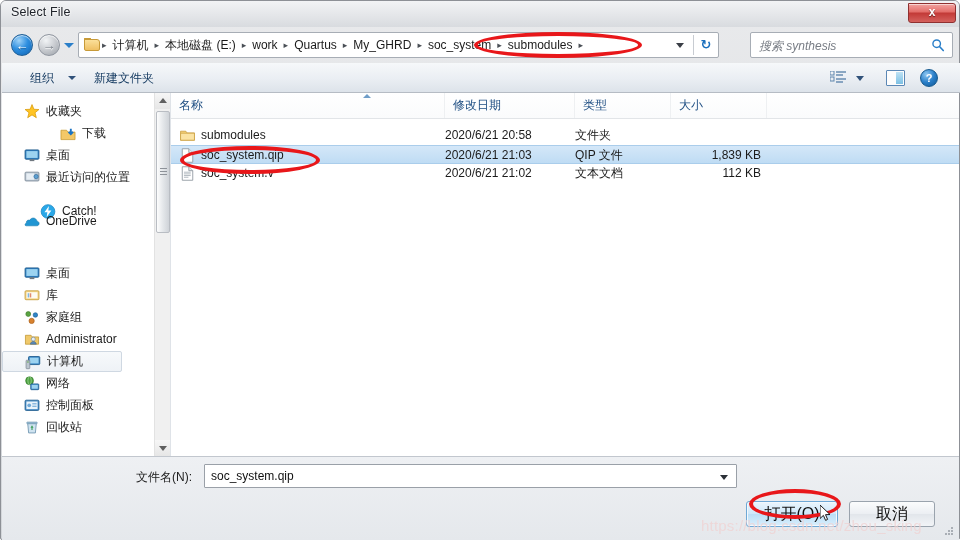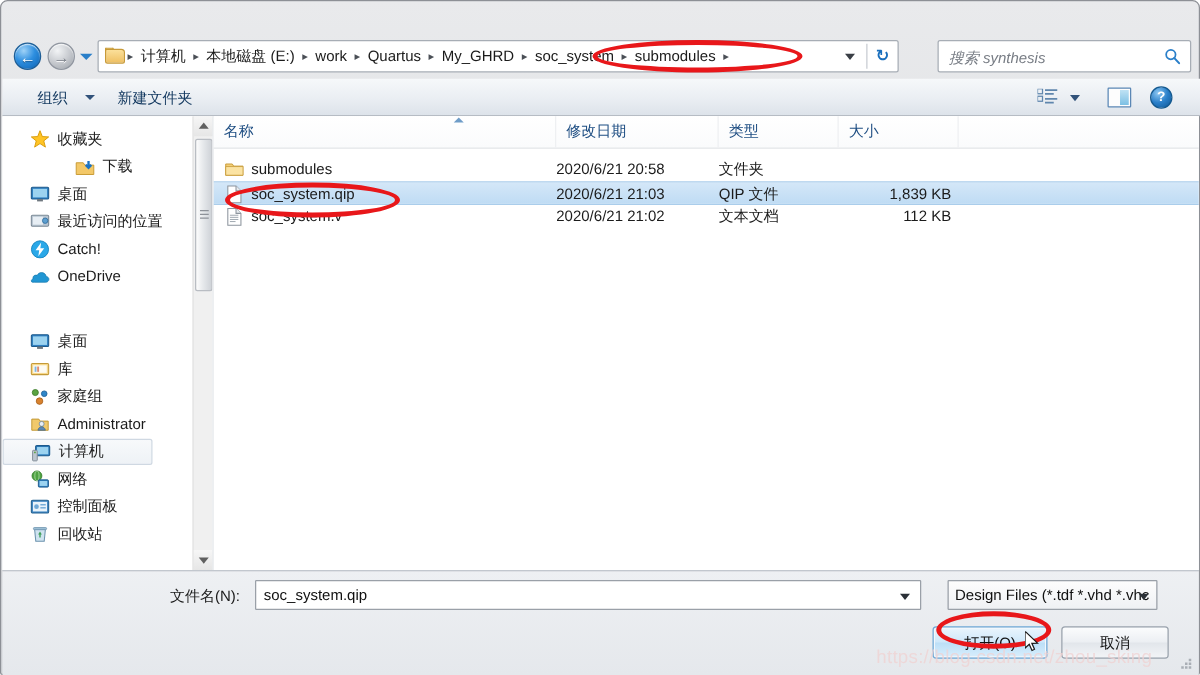--- a/index.html
+++ b/index.html
@@ -379,21 +379,21 @@
   .filter-input .caret {
     position: absolute; right: 6px; top: 10px;
     width: 0; height: 0;
     border-left: 4.5px solid transparent;
     border-right: 4.5px solid transparent;
     border-top: 5px solid #2b3037;
   }
 
   .btn {
     position: absolute; top: 44px; height: 26px;
-    font-size: 12px; color: #101010;
+    font-size: 16px; color: #101010;
     border-radius: 3px; cursor: pointer;
     text-align: center; line-height: 24px;
   }
   .btn-open {
     left: 744px; width: 92px;
     background: linear-gradient(180deg,#eaf5fd 0%, #cfe8fa 48%, #bcdff7 52%, #d8eefc 100%);
     border: 1px solid #6ea8d6;
     box-shadow: 0 0 0 1px #f3f8fc inset;
   }
   .btn-cancel {
@@ -432,20 +432,26 @@
   .grip {
     position: absolute; right: 4px; bottom: 3px;
     width: 12px; height: 12px; pointer-events: none;
   }
 </style>
 </head>
 <body>
 
 <div class="window">
 
+  <div class="titlebar">
+    <div class="title-text">Select File</div>
+    <div class="close-btn">
+      <span>x</span>
+    </div>
+  </div>
 
   <div class="navbar">
 
     <div class="nav-btn nav-back">
       <div class="arrow-glyph">←</div>
     </div>
     <div class="nav-btn nav-fwd">
       <div class="arrow-glyph">→</div>
     </div>
     <div class="recent-caret"></div>
@@ -539,21 +545,21 @@
 
       <div class="side-item" style="top:74px;">
         <svg class="s-ico" viewBox="0 0 16 16">
           <rect x="0.6" y="2.3" width="14.8" height="9.4" rx="1" fill="#b9c6d2" stroke="#7c8a97" stroke-width="0.9"></rect>
           <rect x="2" y="3.6" width="8.5" height="6.8" fill="#e7eef4"></rect>
           <circle cx="12.4" cy="7" r="2.3" fill="#5d9fd0" stroke="#2f6b9c" stroke-width="0.7"></circle>
         </svg>
         <span class="lbl">最近访问的位置</span>
       </div>
 
-      <div class="side-item" style="top:96px;">
+      <div class="side-item" style="top:108px;margin-left:16px;">
         <svg class="s-ico" viewBox="0 0 16 16">
           <circle cx="8" cy="8" r="7.3" fill="#2aa8e8" stroke="#1885c1" stroke-width="0.8"></circle>
           <polygon points="9,2.2 4.2,8.8 7.3,8.8 6.6,13.8 11.6,7 8.3,7" fill="#ffffff"></polygon>
         </svg>
         <span class="lbl">Catch!</span>
       </div>
 
       <div class="side-item" style="top:118px;">
         <svg class="s-ico" viewBox="0 0 16 16">
           <path d="M3.4 12.6h9.4c1.7 0 2.8-1.2 2.8-2.5 0-1.3-1-2.3-2.3-2.4C13 5.7 11.3 4.3 9.3 4.3c-1.7 0-3.1 1-3.7 2.4-0.3-0.1-0.6-0.2-1-0.2C3.1 6.5 2 7.5 2 8.9c0 0.3 0 0.5 0.1 0.7C1.1 10 0.6 10.7 0.6 11.5c0 0.7 0.5 1.1 1.2 1.1z" fill="#2196d3" stroke="#1478ad" stroke-width="0.6"></path>
@@ -713,24 +719,20 @@
   </div>
 
   <div class="bottom">
     <div class="fn-label">文件名(N):</div>
 
     <div class="fn-input">
       <div class="val">soc_system.qip</div>
       <div class="caret"></div>
     </div>
 
-    <div class="filter-input">
-      <div class="val">Design Files (*.tdf *.vhd *.vhc</div>
-      <div class="caret"></div>
-    </div>
 
     <div class="btn btn-open">打开(O)</div>
     <div class="btn btn-cancel">取消</div>
 
     <svg class="grip" viewBox="0 0 12 12">
       <g fill="#a9aeb5">
         <rect x="8" y="8" width="2" height="2"></rect>
           <rect x="5" y="8" width="2" height="2"></rect>
         <rect x="8" y="5" width="2" height="2"></rect>
           <rect x="2" y="8" width="2" height="2"></rect>

